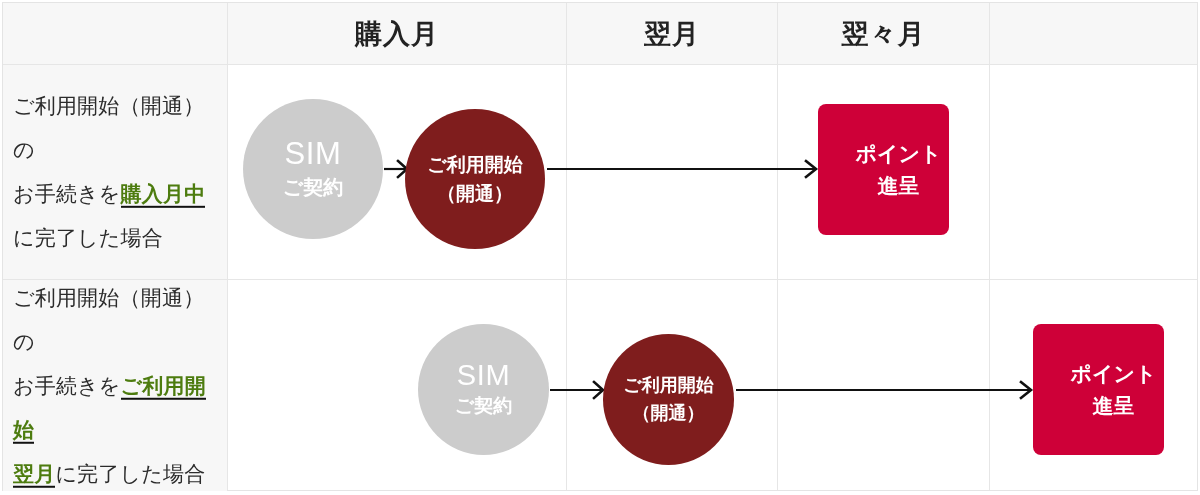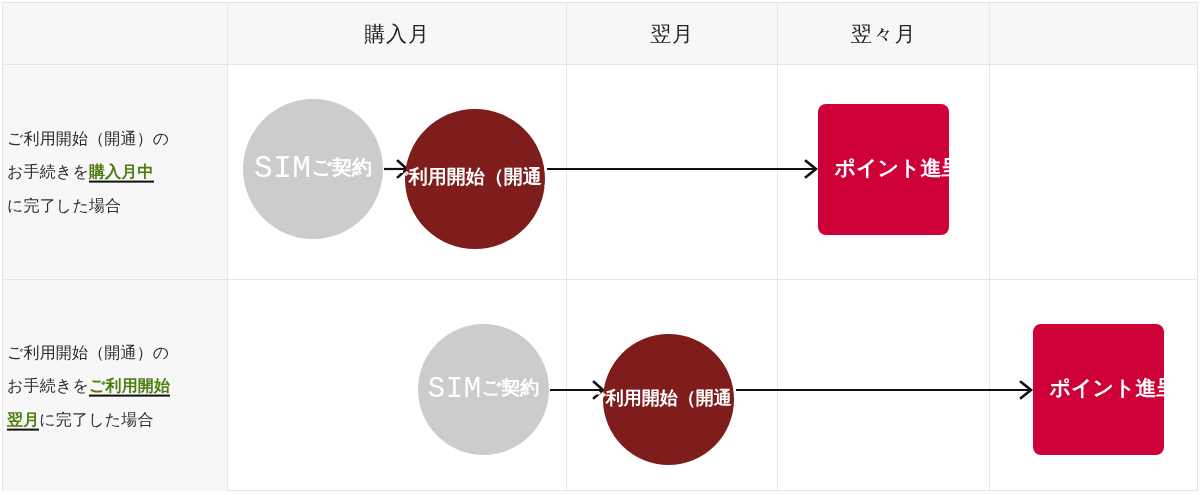--- a/index.html
+++ b/index.html
@@ -40,43 +40,44 @@
     height: 61px;
     background: #f7f7f7;
   }
   .header-cell {
     position: absolute;
     top: 0;
     height: 61px;
     display: flex;
     align-items: center;
     justify-content: center;
-    font-size: 21px;
+    font-size: 27px;
     color: #222222;
     letter-spacing: 0.04em;
     white-space: nowrap;
+    font-weight: bold;
   }
 
   
   .label-col {
     position: absolute;
     left: 0;
     width: 224px;
     background: #f7f7f7;
   }
   .label-col.r1 { top: 61px;  height: 215px; }
   .label-col.r2 { top: 277px; height: 211px; }
 
   .label-text {
     position: absolute;
-    left: 4px;
+    left: 10px;
     right: 10px;
     top: 50%;
     transform: translateY(-50%);
-    font-size: 16px;
+    font-size: 21px;
     line-height: 2.1;
     color: #2b2b2b;
     letter-spacing: 0.01em;
   }
   .label-text .em {
     font-weight: bold;
     color: #4d7c0f;
     border-bottom: 2px solid #111111;
     padding-bottom: 1px;
   }
@@ -84,27 +85,26 @@
   
   .body-bg {
     position: absolute;
     background: #ffffff;
   }
 
   
   .node {
     position: absolute;
     display: flex;
-    flex-direction: row;
+    flex-direction: column;
     align-items: center;
     justify-content: center;
     text-align: center;
     color: #ffffff;
     box-sizing: border-box;
-    font-family: Liberation Mono, monospace;
   }
   .node-circle { border-radius: 50%; }
   .node-gray   { background: #cccccc; }
   .node-blue   { background: #7f1d1d; }
   .node-rect {
     background: #ce0038;
     border-radius: 8px;
     padding-left: 30px;
   }
   .node .line { display: block; white-space: nowrap; }

